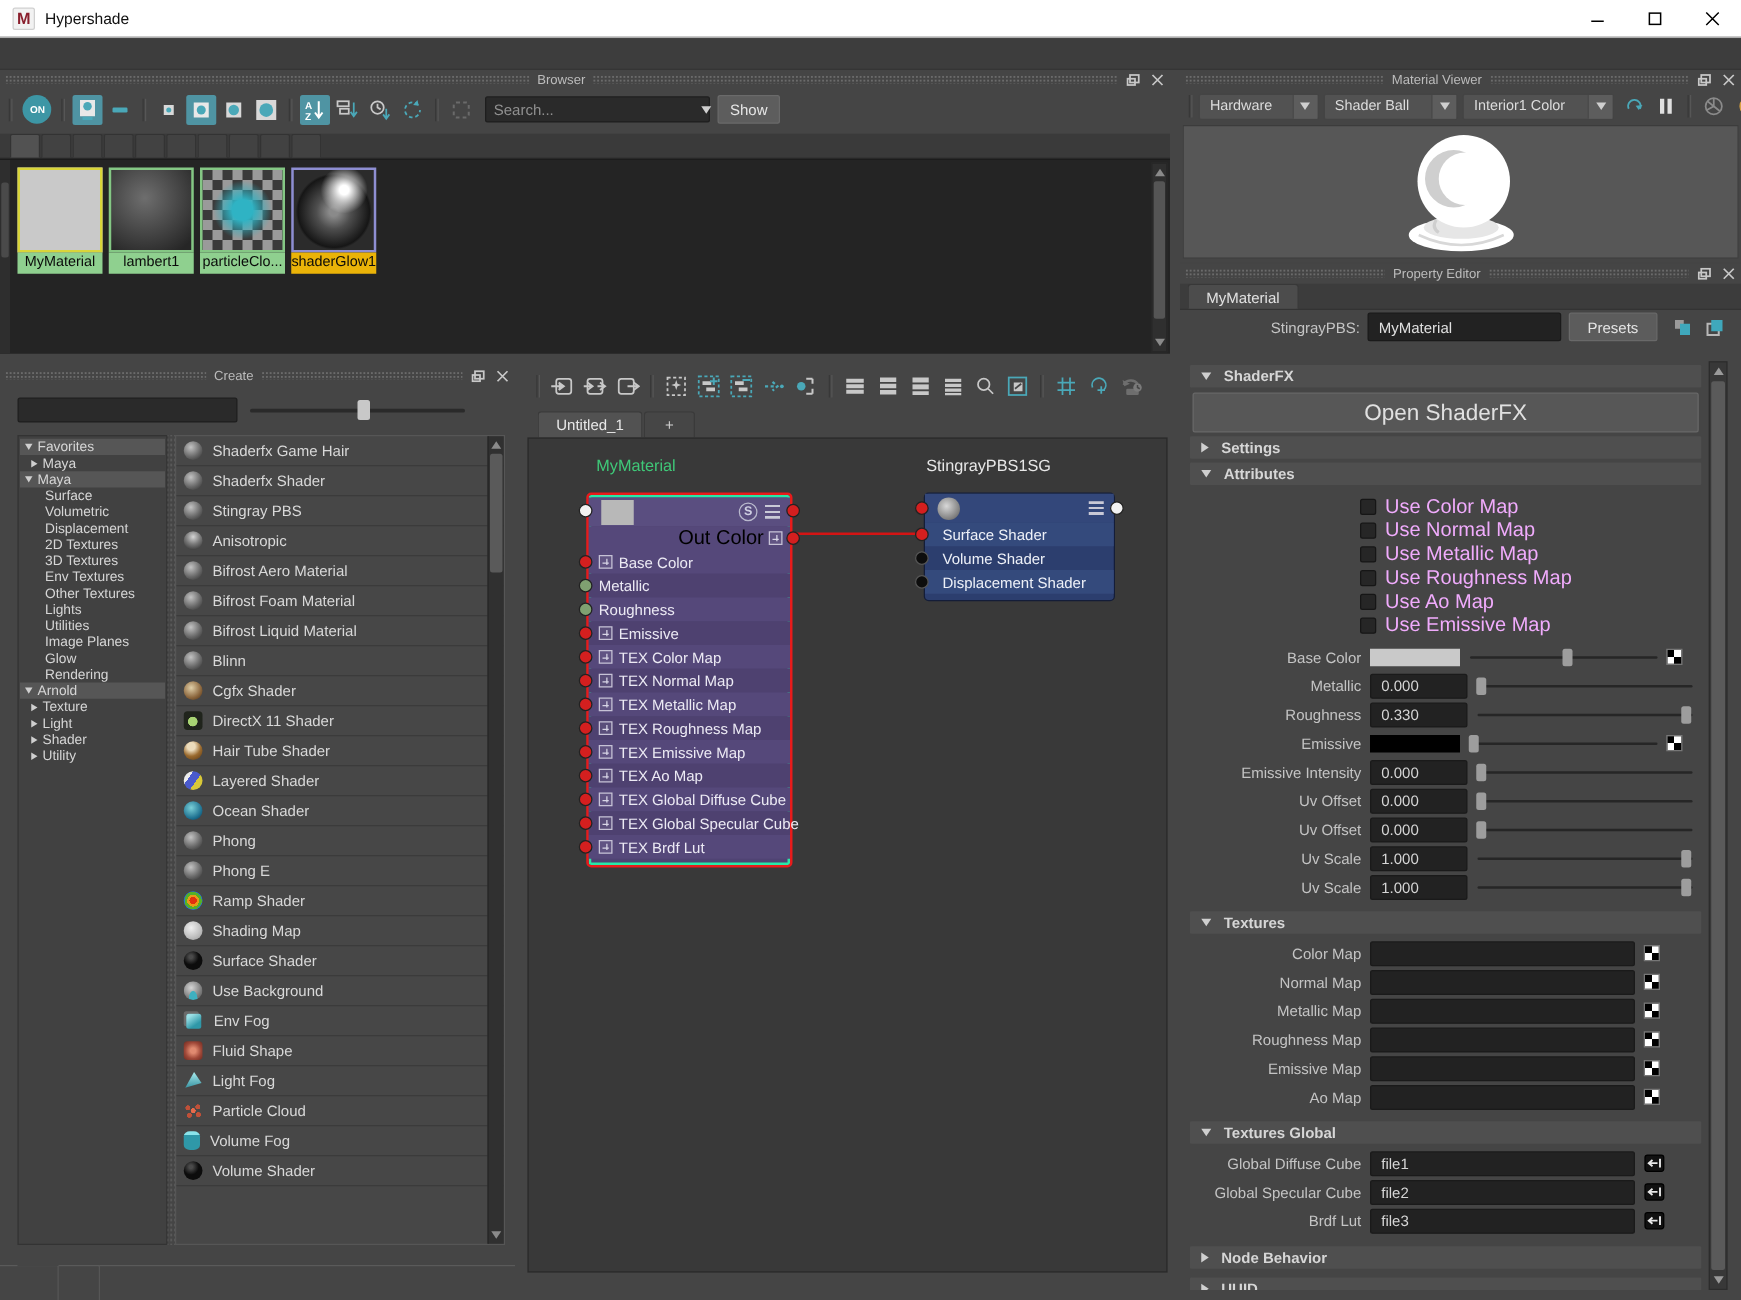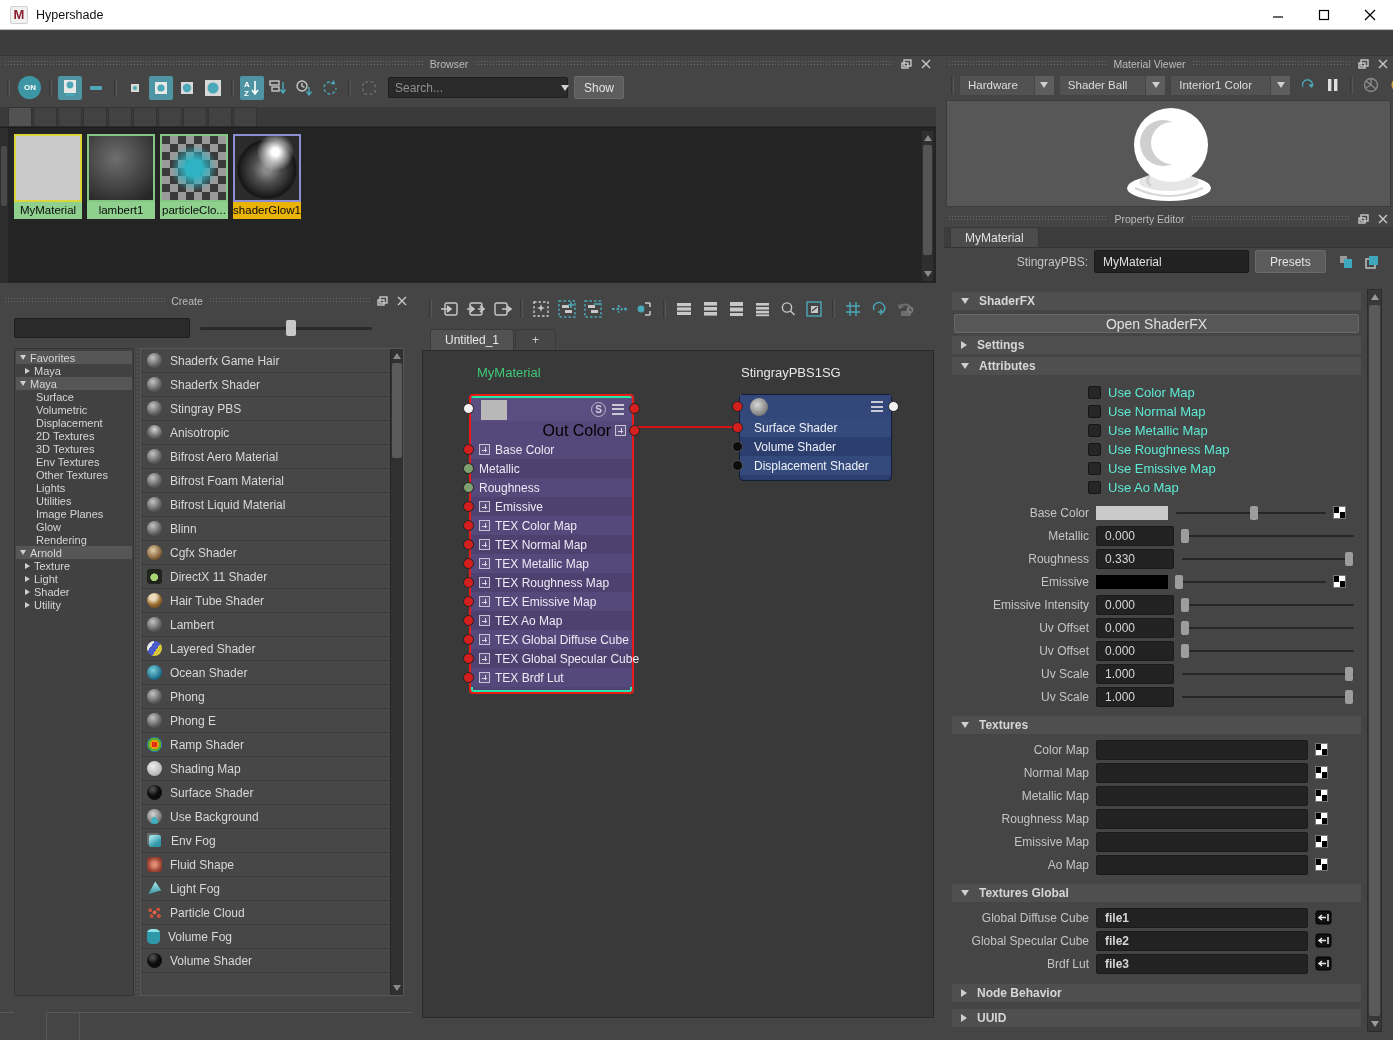--- a/index.html
+++ b/index.html
@@ -171,44 +171,44 @@
   .presets-btn{height:23px;padding:0 14px;margin-left:6px;background:#5c5c5c;border:1px solid #696969;border-radius:2px;color:#e4e4e4;font-size:12px;}
   .pe-scroll{position:absolute;left:6px;right:30px;top:78px;bottom:8px;overflow:hidden;}
   .pe-sb{position:absolute;right:11px;top:78px;bottom:8px;width:15px;background:#383838;border:1px solid #2c2c2c;}
   .pe-sb .thumb{position:absolute;left:1px;right:1px;top:15px;bottom:15px;background:#5a5a5a;border-radius:2px;}
   .pe-sb .up,.pe-sb .dn{position:absolute;left:3px;width:0;height:0;border-left:4px solid transparent;border-right:4px solid transparent;}
   .pe-sb .up{top:4px;border-bottom:6px solid #9a9a9a;}
   .pe-sb .dn{bottom:4px;border-top:6px solid #9a9a9a;}
 
   .pe-section{height:18px;background:#4f4f4f;display:flex;align-items:center;gap:10px;margin:3px 2px 0 2px;padding-left:9px;border-radius:1px;}
   .pe-section .s-title{font-size:12px;font-weight:bold;color:#d6d6d6;}
-  .open-sfx{display:block;width:calc(100% - 8px);margin:4px 4px 0 4px;height:19px;background:#575757;border:1px solid #686868;border-radius:2px;color:#e0e0e0;font-size:14px;}
+  .open-sfx{display:block;width:calc(100% - 8px);margin:4px 4px 0 4px;height:32px;background:#575757;border:1px solid #686868;border-radius:2px;color:#e0e0e0;font-size:18px;}
   .cb-block{margin-top:8px;}
   .cb-row{display:flex;align-items:center;height:19px;}
   .cb-spacer{width:138px;}
   .checkbox{width:13px;height:13px;background:#262626;border:1px solid #161616;border-radius:2px;}
-  .cb-label{font-size:13px;color:#5eead4;margin-left:7px;}
+  .cb-label{font-size:16px;color:#f0abfc;margin-left:7px;}
   .pe-row{display:flex;align-items:center;height:23px;}
   .pe-label{width:146px;text-align:right;padding-right:7px;color:#c4c4c4;font-size:12px;white-space:nowrap;}
   .pe-field{width:78px;height:20px;background:#222;border:1px solid #1a1a1a;border-radius:2px;color:#d6d6d6;font-size:12px;padding:0 8px;outline:none;}
   .color-swatch{width:72px;height:14px;background:#c9c9c9;}
   .slider{position:relative;height:16px;margin-left:8px;}
   .slider .trk{position:absolute;left:0;right:0;top:7px;height:2.5px;background:#262626;border-radius:2px;}
   .slider .handle{position:absolute;top:1px;width:8px;height:14px;background:#9d9d9d;border-radius:2px;}
   .param .slider{width:172px;}
   .param.kind-color .slider{width:150px;}
   .param .pe-field{display:none;}
   .param.kind-value .pe-field{display:block;}
   .param .color-swatch{display:none;}
   .param.kind-color .color-swatch{display:block;}
   .checker{display:none;width:13px;height:13px;margin-left:7px;background:conic-gradient(#ffffff 0 25%,#000 25% 50%,#fff 50% 75%,#000 75%);border:1px solid #777;flex:0 0 auto;}
   .param.map .checker{display:inline-block;}
   .tex-row .pe-field{width:212px;display:block;}
   .tex-row .checker{display:inline-block;}
-  .glob-row .pe-field{width:212px;display:block;font-weight:bold;}
+  .glob-row .pe-field{width:212px;display:block;}
   .out-ico{margin-left:7px;display:inline-flex;}
 
   
   svg .ln{stroke:#c8c8c8;stroke-width:1.4;fill:none;}
   svg .fl{fill:#c8c8c8;}
   svg .tl{stroke:#4aa8b8;stroke-width:1.4;fill:none;}
   svg .tf{fill:#4aa8b8;}
 </style>
 </head>
 <body>
@@ -537,24 +537,20 @@
     <span class="sh-icon"></span>
     <span class="lbl">Cgfx Shader</span>
   </div>
             <div class="shader-row icon-dx11">
     <span class="sh-icon"></span>
     <span class="lbl">DirectX 11 Shader</span>
   </div>
             <div class="shader-row icon-hairtube">
     <span class="sh-icon"></span>
     <span class="lbl">Hair Tube Shader</span>
-  </div>
-            <div class="shader-row icon-sphere">
-    <span class="sh-icon"></span>
-    <span class="lbl">Lambert</span>
   </div>
             <div class="shader-row icon-layered">
     <span class="sh-icon"></span>
     <span class="lbl">Layered Shader</span>
   </div>
             <div class="shader-row icon-ocean">
     <span class="sh-icon"></span>
     <span class="lbl">Ocean Shader</span>
   </div>
             <div class="shader-row icon-sphere">
@@ -1007,26 +1003,26 @@
     <span class="cb-label">Use Metallic Map</span>
   </div>
           <div class="cb-row">
     <span class="cb-spacer"></span>
     <span class="checkbox"></span>
     <span class="cb-label">Use Roughness Map</span>
   </div>
           <div class="cb-row">
     <span class="cb-spacer"></span>
     <span class="checkbox"></span>
-    <span class="cb-label">Use Emissive Map</span>
+    <span class="cb-label">Use Ao Map</span>
   </div>
           <div class="cb-row">
     <span class="cb-spacer"></span>
     <span class="checkbox"></span>
-    <span class="cb-label">Use Ao Map</span>
+    <span class="cb-label">Use Emissive Map</span>
   </div>
         </div>
       <div style="margin-top:4px;">
           <div class="pe-row param kind-color map">
     <span class="pe-label">Base Color</span>
 
     <span class="color-swatch" style="background: rgb(201, 201, 201);"></span>
     <span class="slider">
               <span class="trk"></span>
               <span class="handle" style="left: calc(52% - 4px);"></span>

